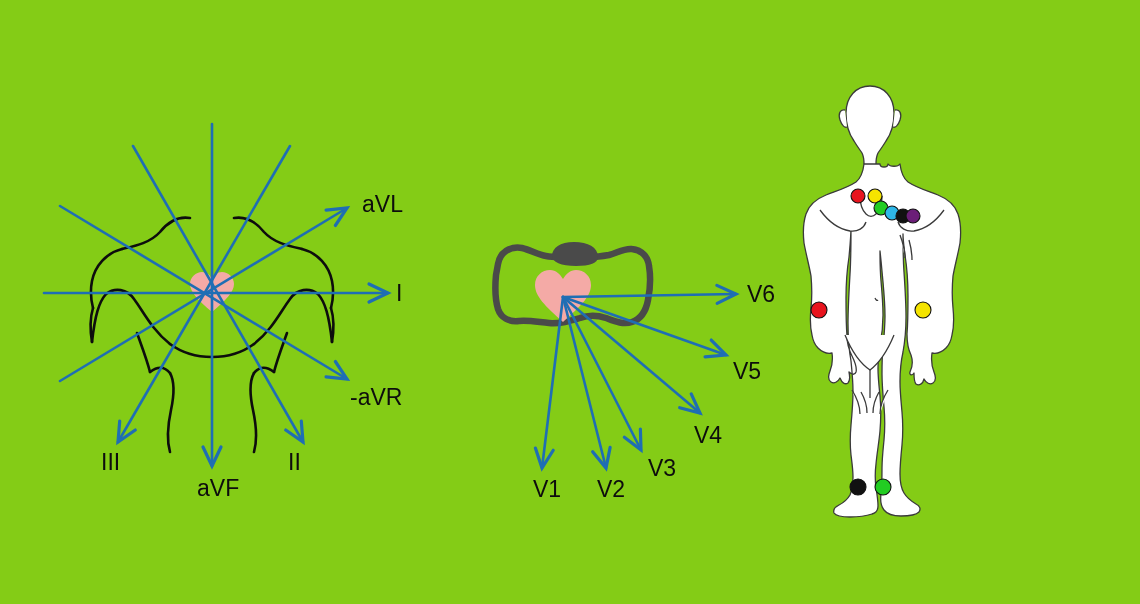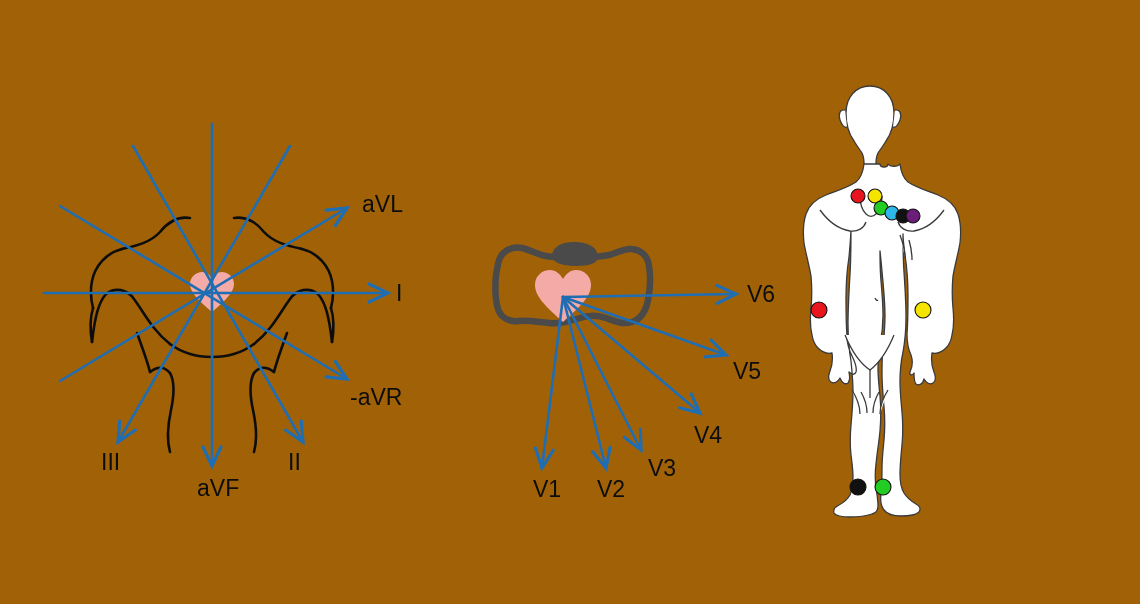--- a/index.html
+++ b/index.html
@@ -11,21 +11,21 @@
     width: 1140px;
     height: 604px;
     font-family: "Liberation Sans", sans-serif;
     overflow: hidden;
     position: relative;
   }
   #stage {
     position: relative;
     width: 1140px;
     height: 604px;
-    background: #a16207;
+    background: #84cc16;
   }
   svg.figure {
     position: absolute;
     left: 0;
     top: 0;
     width: 1140px;
     height: 604px;
   }
   .lead-label {
     font-family: "Liberation Sans", sans-serif;

